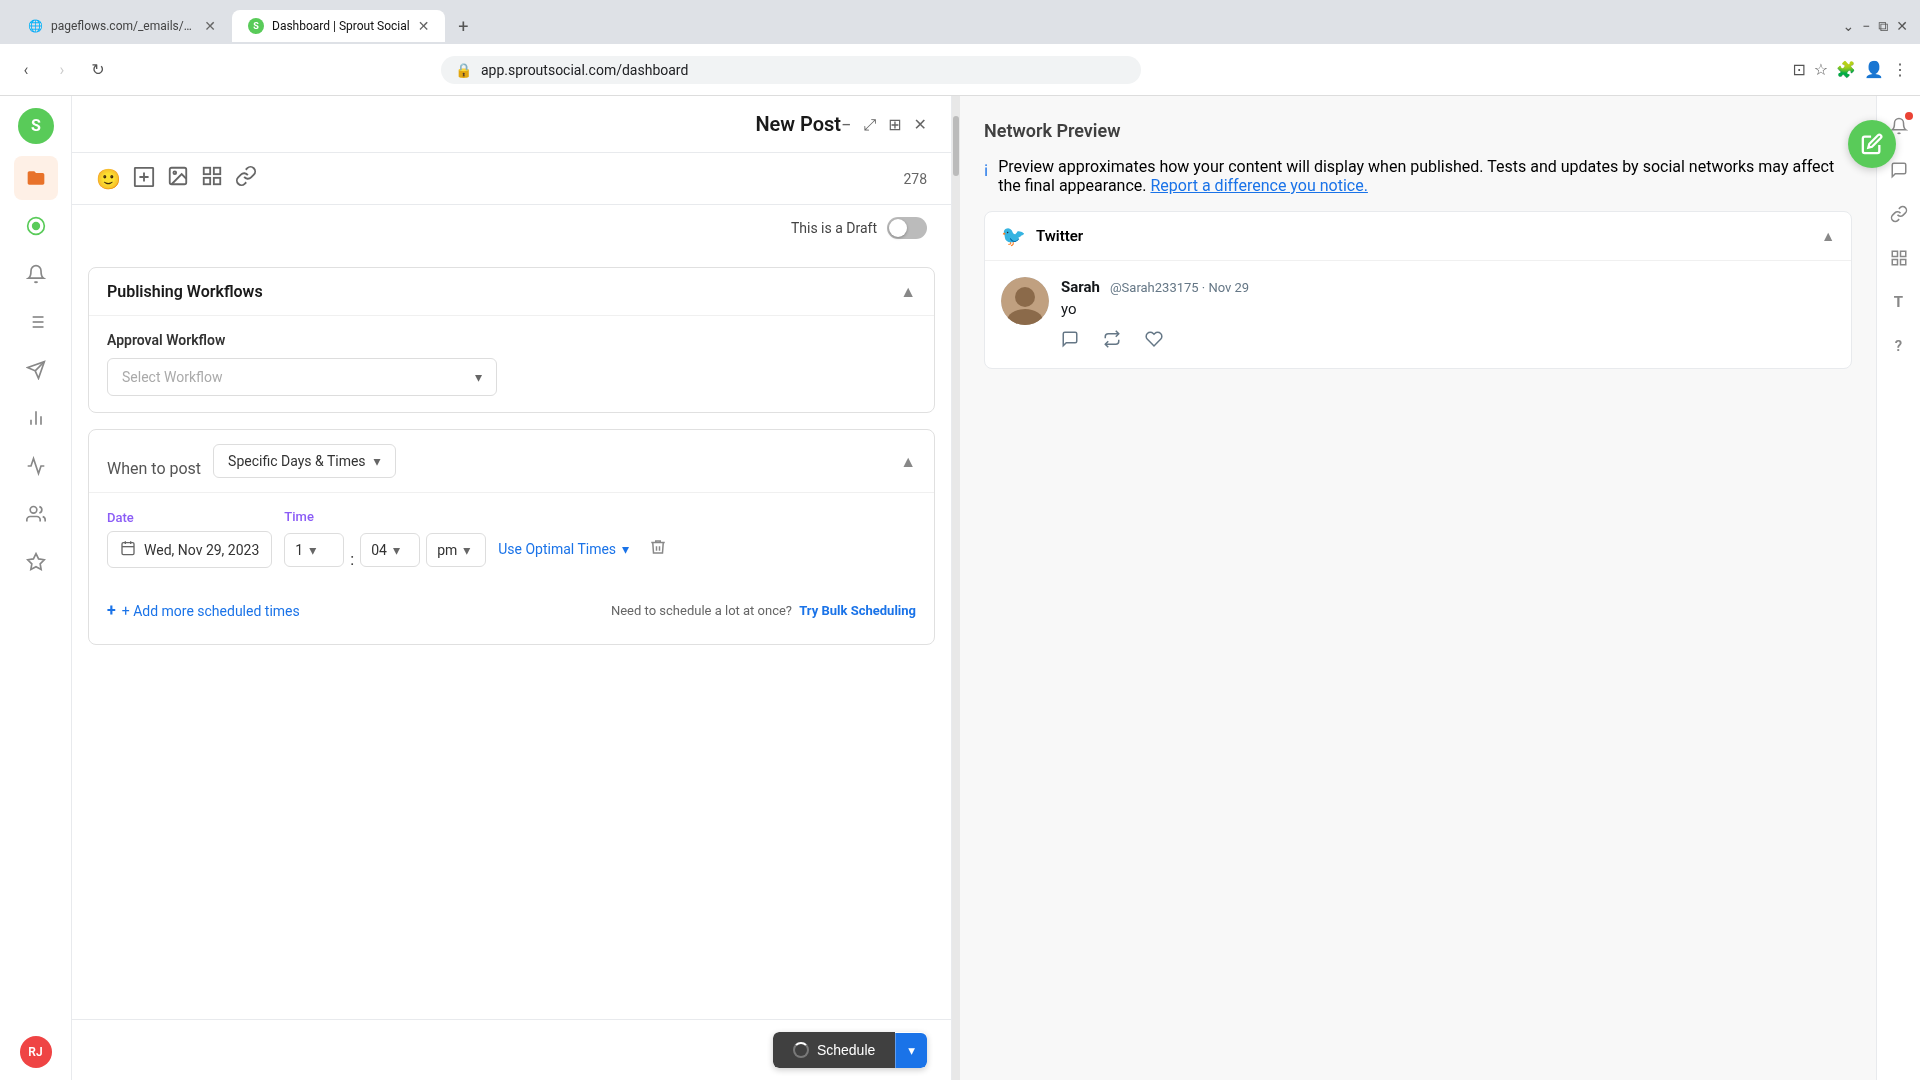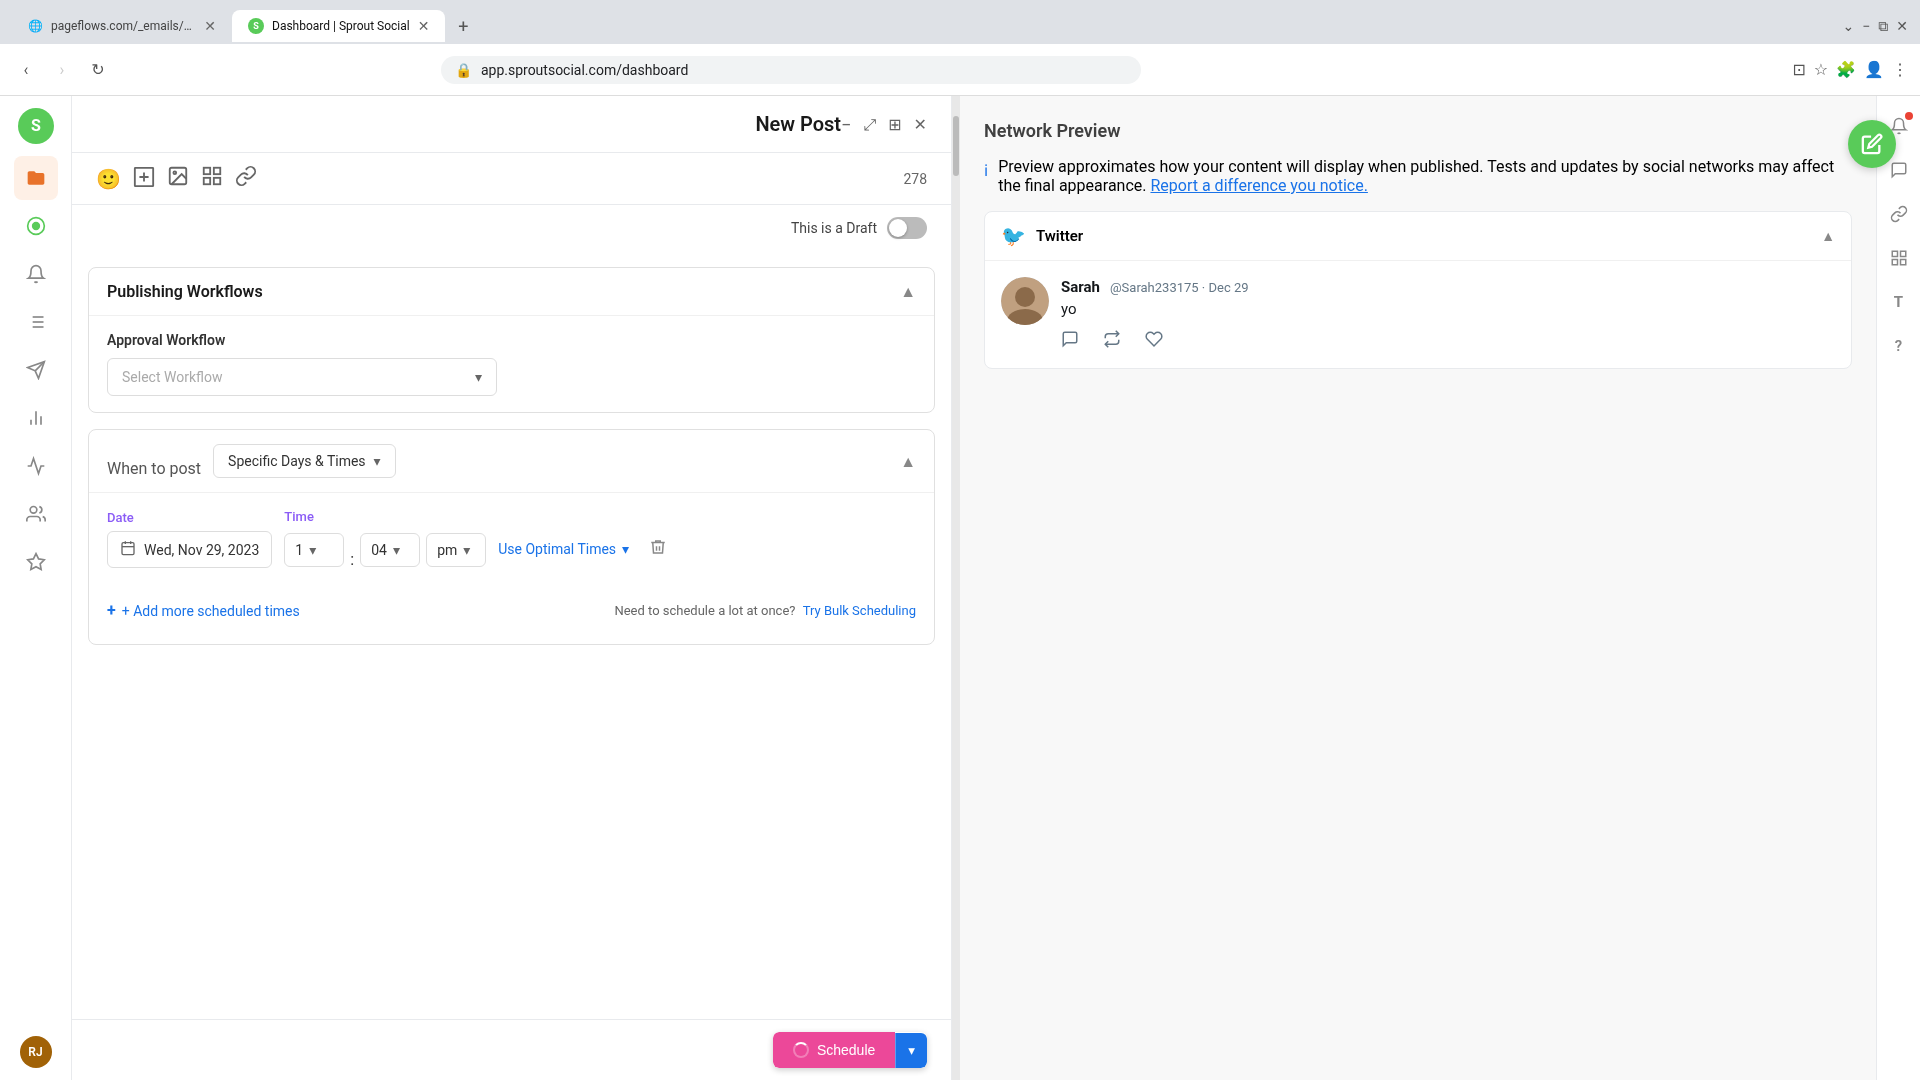--- a/index.html
+++ b/index.html
@@ -21,21 +21,21 @@
 
     
     .app-layout { display: flex; width: 100%; height: calc(1080px - 96px); }
 
     
     .sidebar { width: 72px; background: #fff; border-right: 1px solid #e8eaed; display: flex; flex-direction: column; align-items: center; padding: 12px 0; gap: 4px; flex-shrink: 0; }
     .sidebar-logo { width: 36px; height: 36px; margin-bottom: 8px; cursor: pointer; }
     .sidebar-item { width: 44px; height: 44px; display: flex; align-items: center; justify-content: center; border-radius: 8px; cursor: pointer; color: #888; font-size: 18px; }
     .sidebar-item.orange { color: #e8722a; background: #fef0e6; }
     .sidebar-spacer { flex: 1; }
-    .sidebar-avatar { width: 32px; height: 32px; border-radius: 50%; background: #a16207; display: flex; align-items: center; justify-content: center; color: #fff; font-size: 12px; font-weight: 600; cursor: pointer; }
+    .sidebar-avatar { width: 32px; height: 32px; border-radius: 50%; background: #ef4444; display: flex; align-items: center; justify-content: center; color: #fff; font-size: 12px; font-weight: 600; cursor: pointer; }
 
     
     .main-content { flex: 1; display: flex; background: #f8f8f8; }
 
     
     .post-panel { width: 880px; background: #fff; display: flex; flex-direction: column; border-right: 1px solid #e8eaed; position: relative; }
     .post-header { display: flex; align-items: center; justify-content: flex-end; padding: 16px 24px; border-bottom: 1px solid #e8eaed; }
     .post-title { font-size: 20px; font-weight: 600; color: #1a1a1a; }
     .post-header-actions { display: flex; align-items: center; gap: 12px; color: #666; }
     .post-header-actions span { cursor: pointer; font-size: 18px; }
@@ -79,21 +79,21 @@
     .select-pill { display: flex; align-items: center; gap: 6px; border: 1px solid #ddd; border-radius: 6px; padding: 8px 10px; font-size: 14px; color: #333; background: #fff; cursor: pointer; min-width: 60px; }
     .time-colon { font-size: 16px; color: #333; padding: 0 2px; margin-top: 20px; }
     .optimal-times { display: flex; align-items: center; gap: 6px; color: #1a73e8; font-size: 14px; cursor: pointer; margin-top: 20px; text-decoration: none; }
     .delete-btn { color: #888; cursor: pointer; font-size: 18px; margin-top: 20px; margin-left: 8px; }
 
     .add-times-row { display: flex; align-items: center; justify-content: space-between; padding: 16px 18px 4px; }
     .add-times-link { display: flex; align-items: center; gap: 6px; color: #1a73e8; font-size: 14px; cursor: pointer; text-decoration: none; }
 
     
     .bottom-bar { padding: 12px 24px; border-top: 1px solid #e8eaed; display: flex; justify-content: flex-end; gap: 8px; background: #fff; }
-    .btn-schedule { background: #ec4899; color: #fff; border: none; border-radius: 6px 0 0 6px; padding: 10px 20px; font-size: 14px; font-weight: 500; cursor: pointer; display: flex; align-items: center; gap: 8px; }
+    .btn-schedule { background: #404040; color: #fff; border: none; border-radius: 6px 0 0 6px; padding: 10px 20px; font-size: 14px; font-weight: 500; cursor: pointer; display: flex; align-items: center; gap: 8px; }
     .btn-schedule-arrow { background: #1a73e8; color: #fff; border: none; border-left: 1px solid rgba(255,255,255,0.3); border-radius: 0 6px 6px 0; padding: 10px 12px; cursor: pointer; }
 
     
     .preview-panel { flex: 1; background: #f8f8f8; padding: 24px; overflow-y: auto; }
     .preview-title { font-size: 18px; font-weight: 600; color: #404040; margin-bottom: 16px; }
     .preview-info { display: flex; gap: 10px; margin-bottom: 16px; }
     .info-icon { color: #1a73e8; font-size: 16px; flex-shrink: 0; margin-top: 2px; }
     .info-link { color: #1a73e8; cursor: pointer; text-decoration: underline; }
 
     
@@ -391,21 +391,21 @@
             </div>
           </div>
 
           <div class="add-times-row">
             <div class="add-times-link">
               <span style="font-size:16px; font-weight:bold;">+</span>
               <span style="color:#1a73e8;">+ Add more scheduled times</span>
             </div>
             <div style="font-size:13px; color:#666;">
               <span>Need to schedule a lot at once?</span>
-              <span style="color:#1a73e8; cursor:pointer; margin-left:4px;">Try Bulk Scheduling</span>
+              <span style="color:#1a73e8; cursor:pointer; margin-left:4px;font-weight:bold;">Try Bulk Scheduling</span>
             </div>
           </div>
           <div style="height:20px;"></div>
         </div>
 
         <div style="height:24px;"></div>
       </div>
 
       <div class="bottom-bar">
         <div style="display:flex; align-items:center; border-radius:6px; overflow:hidden; box-shadow:0 2px 6px rgba(0,0,0,0.2);">
@@ -448,21 +448,21 @@
             <div class="tweet-avatar">
               <svg viewBox="0 0 48 48" width="48" height="48">
                 <circle cx="24" cy="24" r="24" fill="#c0a080"></circle>
                 <circle cx="24" cy="20" r="10" fill="#8b6a4a"></circle>
                 <ellipse cx="24" cy="44" rx="18" ry="12" fill="#8b6a4a"></ellipse>
               </svg>
             </div>
             <div class="tweet-meta">
               <div>
                 <span class="tweet-name">Sarah</span>
-                <span class="tweet-handle" style="margin-left:6px;">@Sarah233175 · Dec 29</span>
+                <span class="tweet-handle" style="margin-left:6px;">@Sarah233175 · Nov 29</span>
               </div>
               <div class="tweet-content">yo</div>
               <div class="tweet-actions">
                 <span class="tweet-action">
                   <svg width="18" height="18" viewBox="0 0 24 24" fill="none" stroke="currentColor" stroke-width="2">
                       <path d="M21 15a2 2 0 0 1-2 2H7l-4 4V5a2 2 0 0 1 2-2h14a2 2 0 0 1 2 2z"></path>
                     </svg>
                 </span>
                 <span class="tweet-action">
                   <svg width="18" height="18" viewBox="0 0 24 24" fill="none" stroke="currentColor" stroke-width="2">

